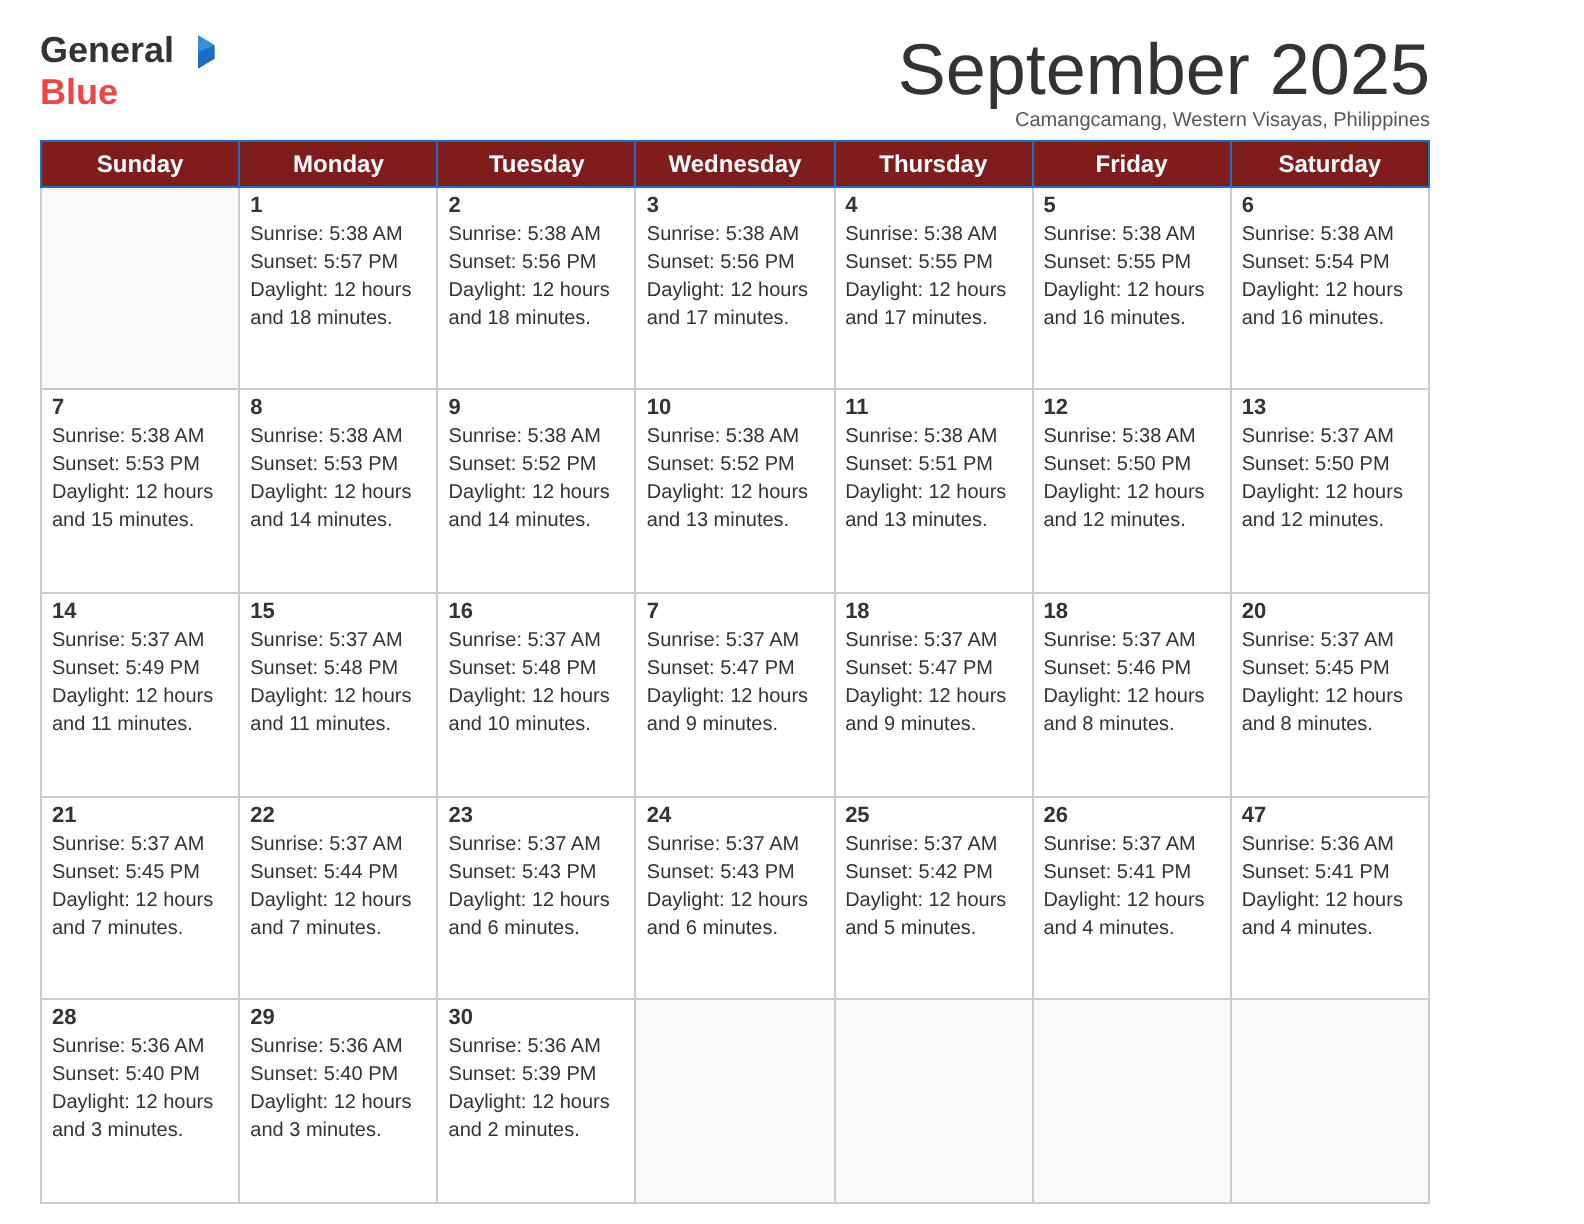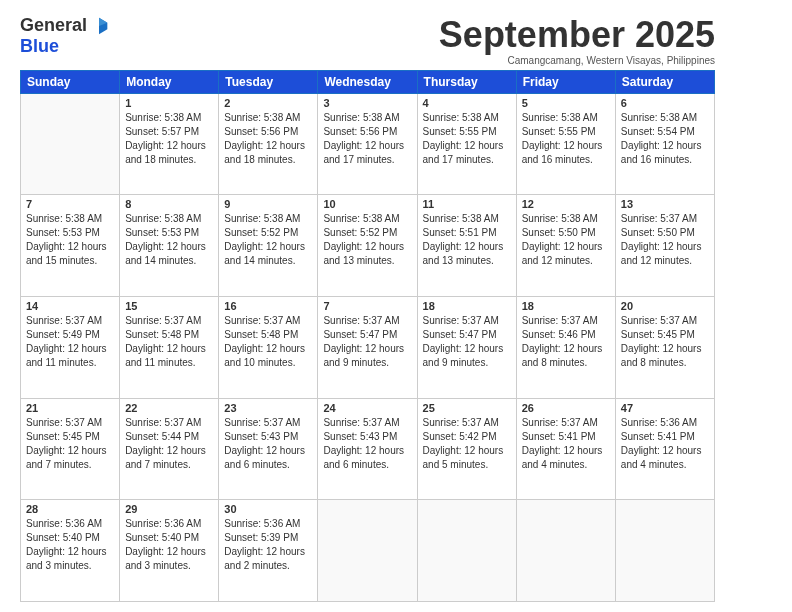--- a/index.html
+++ b/index.html
@@ -33,50 +33,50 @@
       align-items: center;
     }
     .logo-general {
       font-size: 18px;
       font-weight: bold;
       color: #333;
     }
     .logo-blue {
       font-size: 18px;
       font-weight: bold;
-      color: #1d4ed8;
+      color: #ef4444;
     }
     .logo-icon {
       width: 20px;
       height: 20px;
       margin-left: 2px;
     }
     .title-section {
       text-align: right;
     }
     .month-title {
       font-size: 36px;
-      font-weight: bold;
+      font-weight: normal;
       color: #333;
       line-height: 1.1;
     }
     .location-title {
       font-size: 10px;
       color: #555;
     }
     .calendar-table {
       width: 100%;
       border-collapse: collapse;
       flex: 1;
       table-layout: fixed;
     }
     .calendar-table th {
-      background-color: #1d4ed8;
+      background-color: #7f1d1d;
       color: #fff;
-      text-align: left;
+      text-align: center;
       padding: 4px 6px;
       font-size: 12px;
       font-weight: bold;
       border: 1px solid #1a6fc4;
     }
     .calendar-table td {
       border: 1px solid #ccc;
       vertical-align: top;
       padding: 3px 5px;
       font-size: 9.5px;

